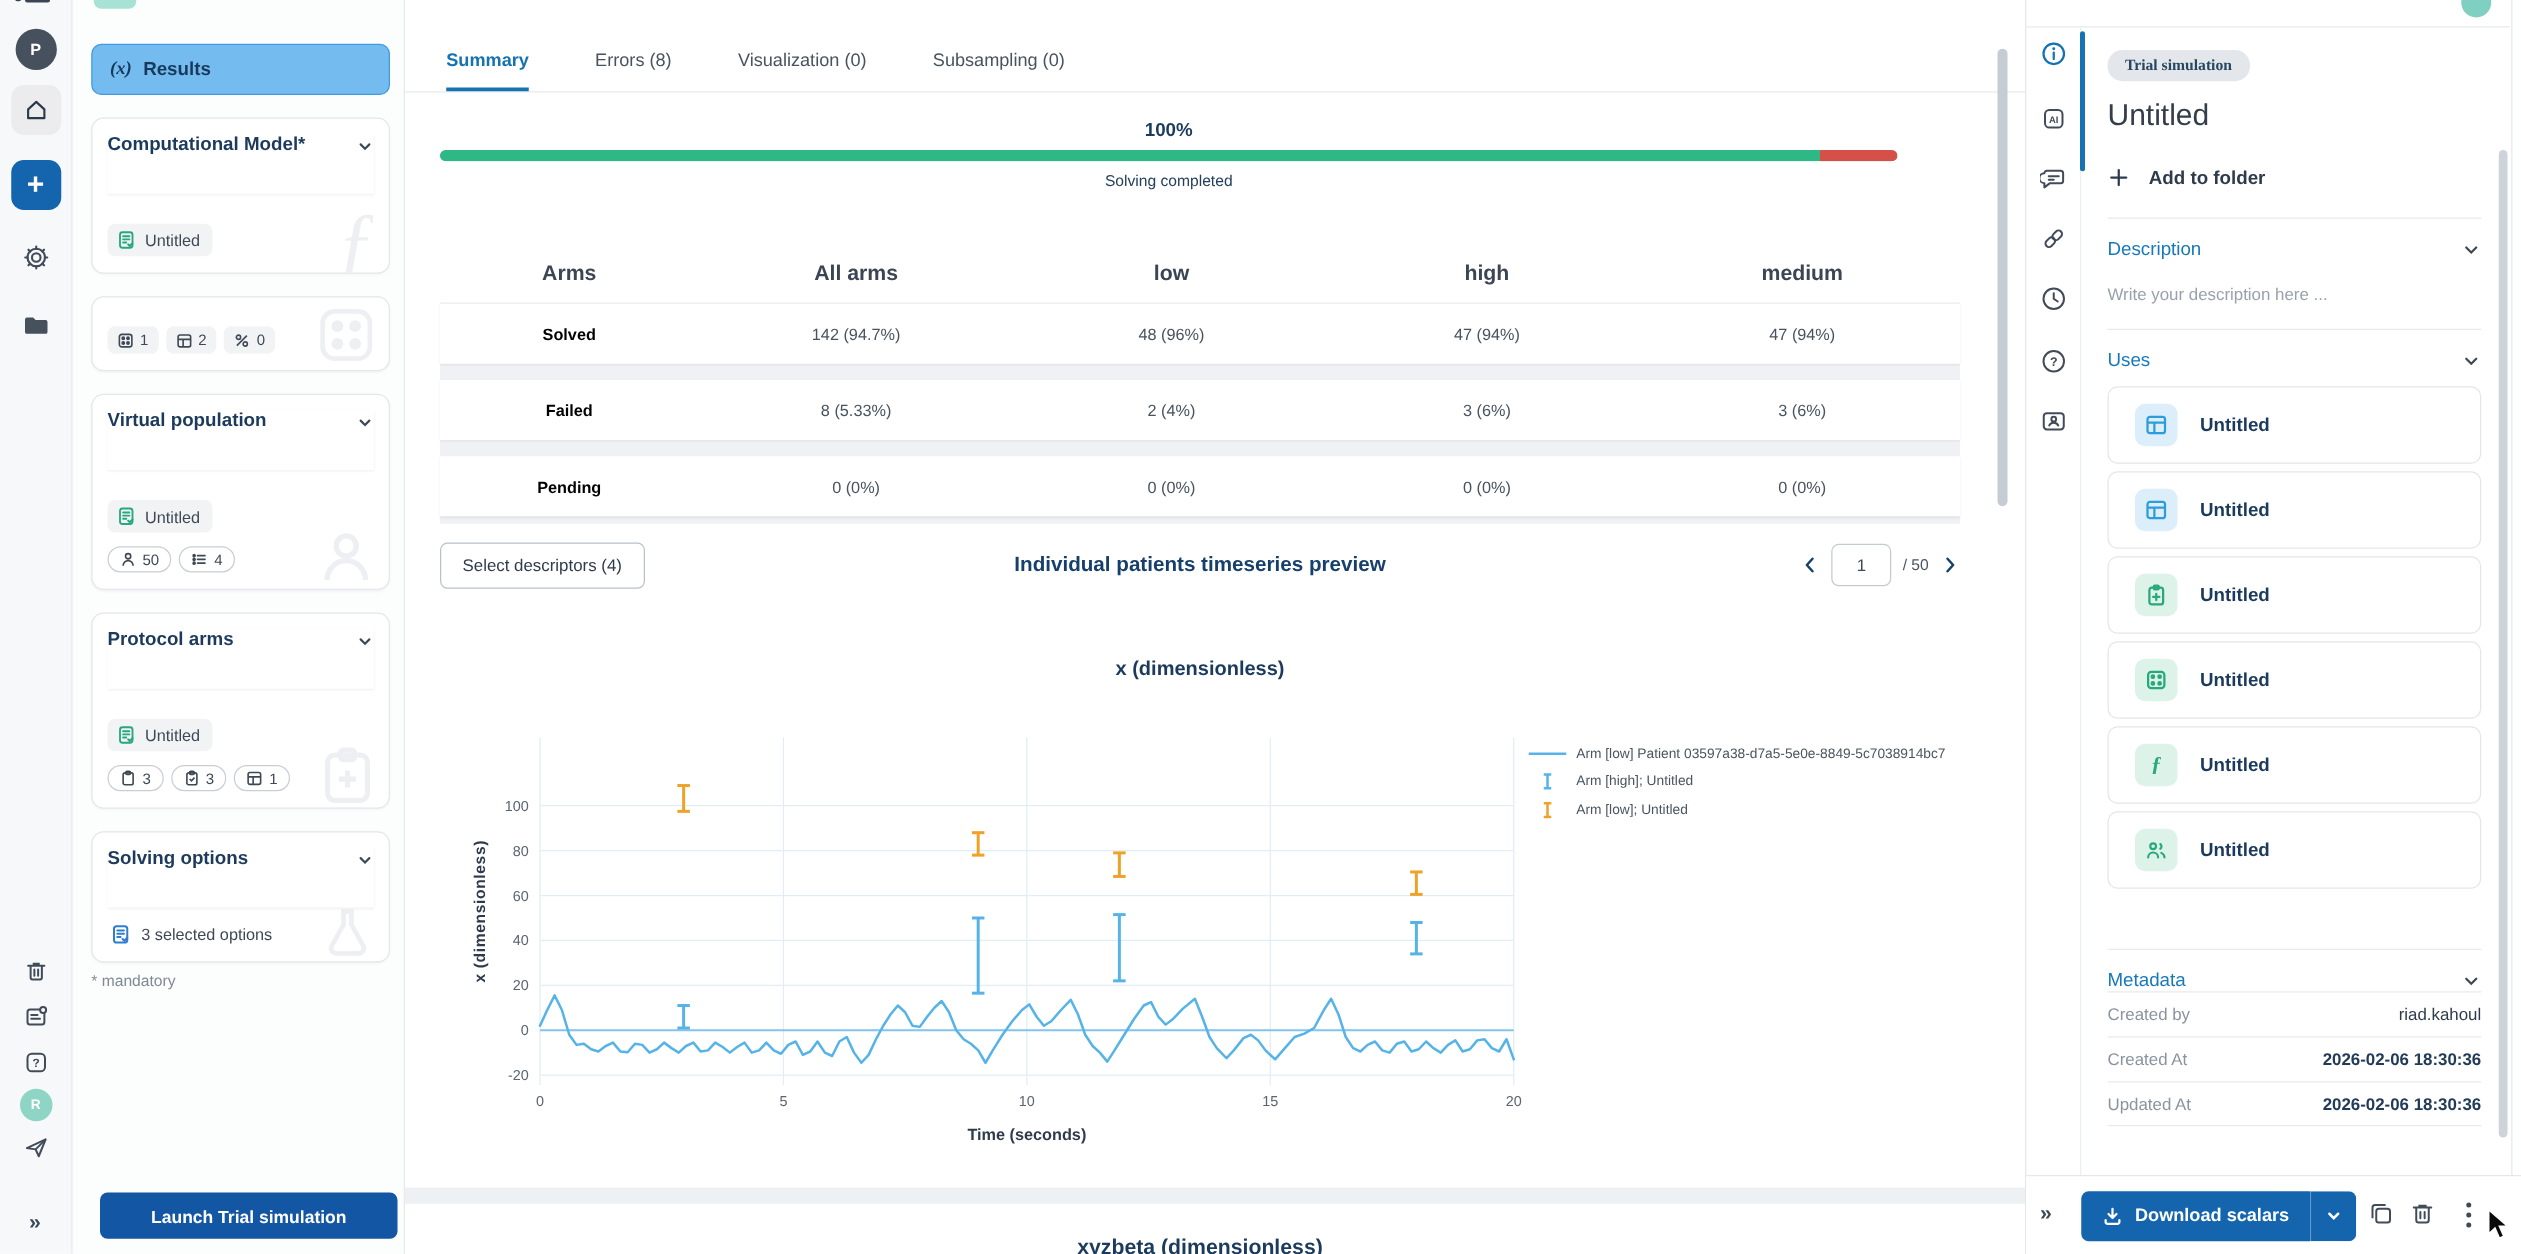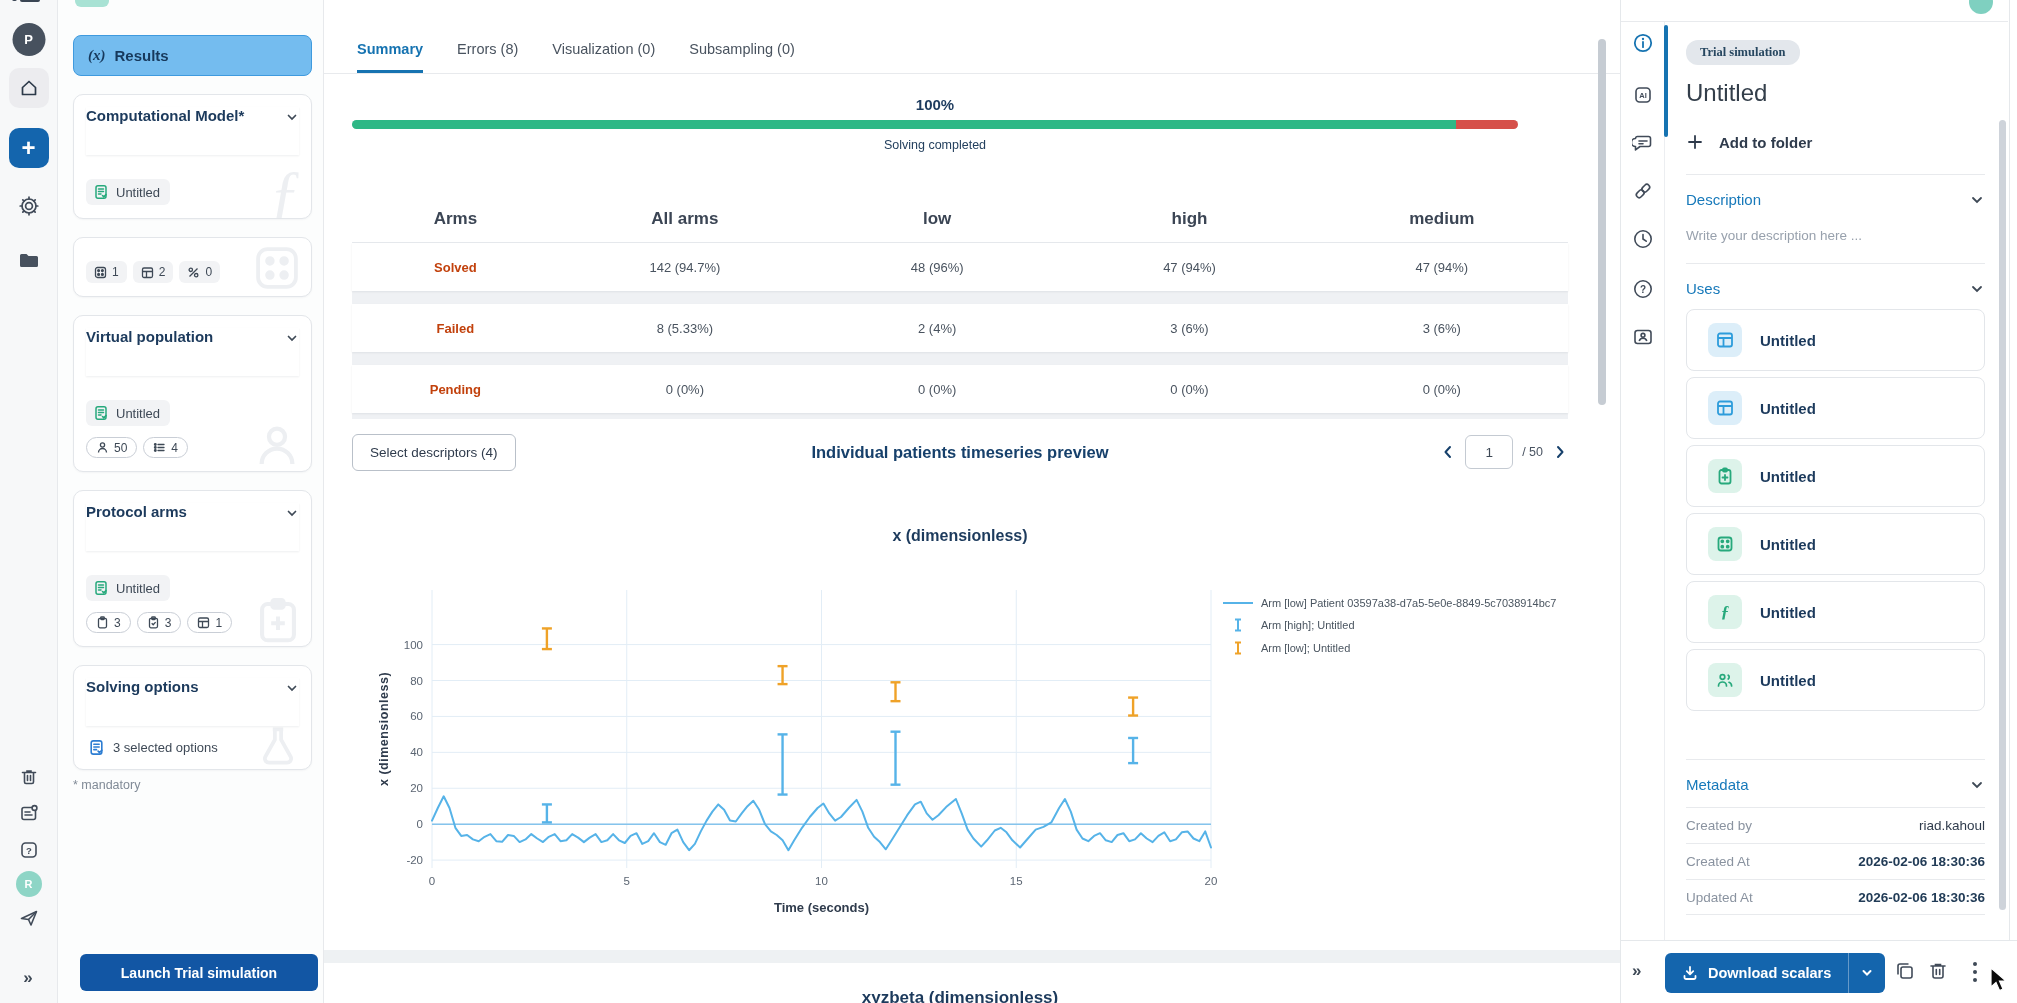--- a/index.html
+++ b/index.html
@@ -35,36 +35,36 @@
 .sqbadge{display:inline-flex;align-items:center;gap:5px;background:#f2f3f5;border-radius:6px;padding:4px 8px;font-size:12px;color:#3e4956;}
 .pill{display:inline-flex;align-items:center;gap:5px;border:1px solid #c9ced6;border-radius:11px;background:#fff;padding:2px 9px;font-size:12px;color:#3e4956;height:21px;}
 .blue-opts{position:relative;z-index:1;display:flex;align-items:center;gap:8px;margin-top:12px;padding-left:2px;font-size:13px;color:#3e4956;}
 .wmark{position:absolute;right:2px;bottom:-4px;z-index:0;color:#edeff2;}
 .wmark svg{display:block;}
 .mandatory{margin-top:8px;font-size:12.5px;color:#808a96;}
 .launch-btn{position:absolute;left:22px;bottom:12px;width:238px;height:37px;background:#1256a4;border:none;border-radius:6px;color:#fff;font-size:14px;font-weight:bold;font-family:"Liberation Sans",sans-serif;cursor:pointer;}
 
 
 .main{position:absolute;left:324px;top:0;width:1296px;height:1003px;background:#fff;}
-.tabbar{position:absolute;left:0;right:0;top:0;height:74px;border-bottom:1px solid #e8eaed;display:flex;align-items:flex-end;padding-left:33px;gap:34px;}
+.tabbar{position:absolute;left:0;right:0;top:0;height:74px;border-bottom:1px solid #e8eaed;display:flex;align-items:flex-end;padding-left:33px;gap:53px;}
 .tab{padding-bottom:16px;font-size:14.5px;color:#49535f;cursor:pointer;}
 .tab.active{color:#1673b1;font-weight:bold;border-bottom:3px solid #1673b1;padding-bottom:13px;}
 .progress-wrap{position:absolute;left:28px;top:96px;width:1166px;text-align:center;}
 .pct{font-size:15px;font-weight:bold;color:#1d3b5e;}
 .pbar{margin-top:7px;height:9px;border-radius:5px;overflow:hidden;display:flex;background:#e6e9ed;}
 .pbar .seg-g{background:#2eb886;height:100%;}
 .pbar .seg-r{background:#d6504a;height:100%;}
 .pstatus{margin-top:9px;font-size:12.5px;color:#24405e;}
 .arms-table{position:absolute;left:28px;top:196px;width:1216px;}
 .tgrid{display:grid;grid-template-columns:17% 20.75% 20.75% 20.75% 20.75%;align-items:center;text-align:center;}
 .thead{height:47px;background:#fff;border-bottom:1px solid #e6e9ed;font-size:17px;font-weight:bold;color:#3b4554;}
 .tbody{background:#eff1f4;padding-bottom:6px;}
 .trow{height:48px;background:#fff;margin-bottom:13px;box-shadow:0 1px 2px rgba(16,24,40,.07);font-size:13px;color:#49535f;}
 .trow:last-child{margin-bottom:0;}
-.trow .rlabel{font-weight:bold;color:#c2410c;}
+.trow .rlabel{font-weight:bold;color:#000000;}
 .preview-bar{position:absolute;left:28px;top:432px;width:1216px;height:40px;display:flex;align-items:center;justify-content:space-between;}
 .sel-btn{background:#fff;border:1px solid #b9c0c9;border-radius:6px;padding:10px 17px;font-size:13.5px;color:#2f3b4c;font-family:"Liberation Sans",sans-serif;cursor:pointer;}
 .pv-title{position:absolute;left:50%;transform:translateX(-50%);font-size:16.5px;font-weight:bold;color:#16406b;}
 .pager{display:flex;align-items:center;gap:9px;}
 .pg-input{width:48px;height:34px;border:1px solid #c4cad2;border-radius:6px;text-align:center;font-size:13.5px;color:#3e4956;font-family:"Liberation Sans",sans-serif;}
 .pg-total{font-size:12.5px;color:#4a5462;}
 .pgchev{cursor:pointer;display:flex;align-items:center;}
 .chart-card{position:absolute;left:28px;top:505px;width:1216px;height:445px;}
 .chart-title{position:absolute;top:22px;width:100%;text-align:center;font-size:16px;font-weight:bold;color:#1c3a5c;}
 .legend{position:absolute;left:871px;top:92px;display:flex;flex-direction:column;gap:9px;}
@@ -92,21 +92,21 @@
 .sect-head{margin-top:16px;display:flex;justify-content:space-between;align-items:center;cursor:pointer;}
 .sect-head .sh-label{font-size:15px;color:#1779ba;}
 .desc-ph{margin-top:20px;font-size:13.5px;color:#98a1ad;cursor:text;}
 .uses-list{margin-top:12px;}
 .ucard{height:62px;border:1px solid #e3e6ea;border-radius:8px;margin-bottom:6px;display:flex;align-items:center;gap:18px;padding-left:21px;cursor:pointer;background:#fff;}
 .ubox{width:34px;height:34px;border-radius:8px;display:flex;align-items:center;justify-content:center;flex:0 0 auto;}
 .ubox.blue{background:#dceef9;}
 .ubox.green{background:#ddf3ea;}
 .uname{font-size:15px;font-weight:bold;color:#1c3a5c;}
 .spacer{height:42px;}
-.meta-rows{margin-top:14px;}
+.meta-rows{}
 .mrow{height:36px;display:flex;justify-content:space-between;align-items:center;border-top:1px solid #e8eaed;}
 .mrow:last-child{border-bottom:1px solid #e8eaed;}
 .mlabel{font-size:13.5px;color:#8a93a0;}
 .mval{font-size:13.5px;color:#2f3b4c;}
 .mval.bold{font-weight:bold;color:#223c57;}
 .pscroll{position:absolute;left:378px;top:120px;width:7px;height:790px;border-radius:4px;background:#ced3da;cursor:pointer;}
 .rbottom{position:absolute;left:0;right:0;bottom:0;height:63px;background:#fff;border-top:1px solid #e5e8eb;}
 .collapse-r{position:absolute;left:11px;top:20px;font-size:17px;font-weight:bold;color:#3e4956;letter-spacing:1px;cursor:pointer;}
 .dl-split{position:absolute;left:44px;top:12px;height:40px;display:flex;cursor:pointer;}
 .dl-main{display:flex;align-items:center;gap:10px;background:#1465ad;color:#fff;padding:0 17px;border-radius:6px 0 0 6px;font-size:14.5px;font-weight:bold;}

